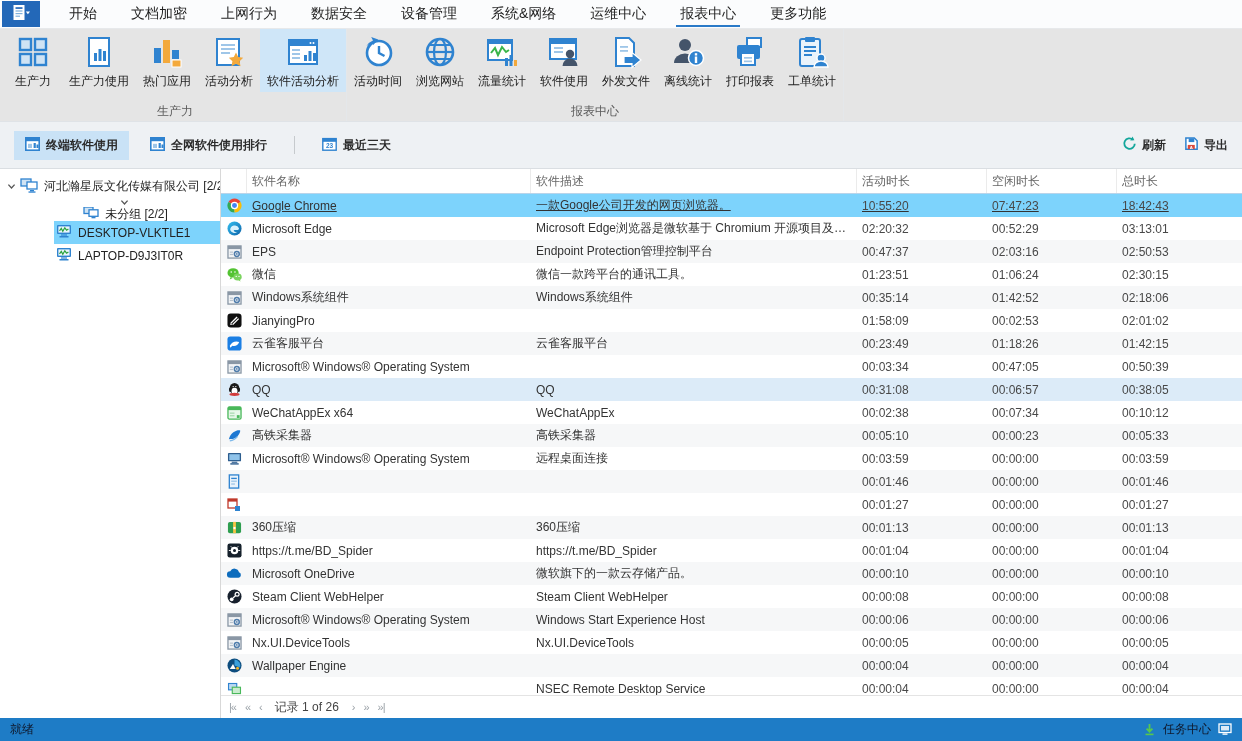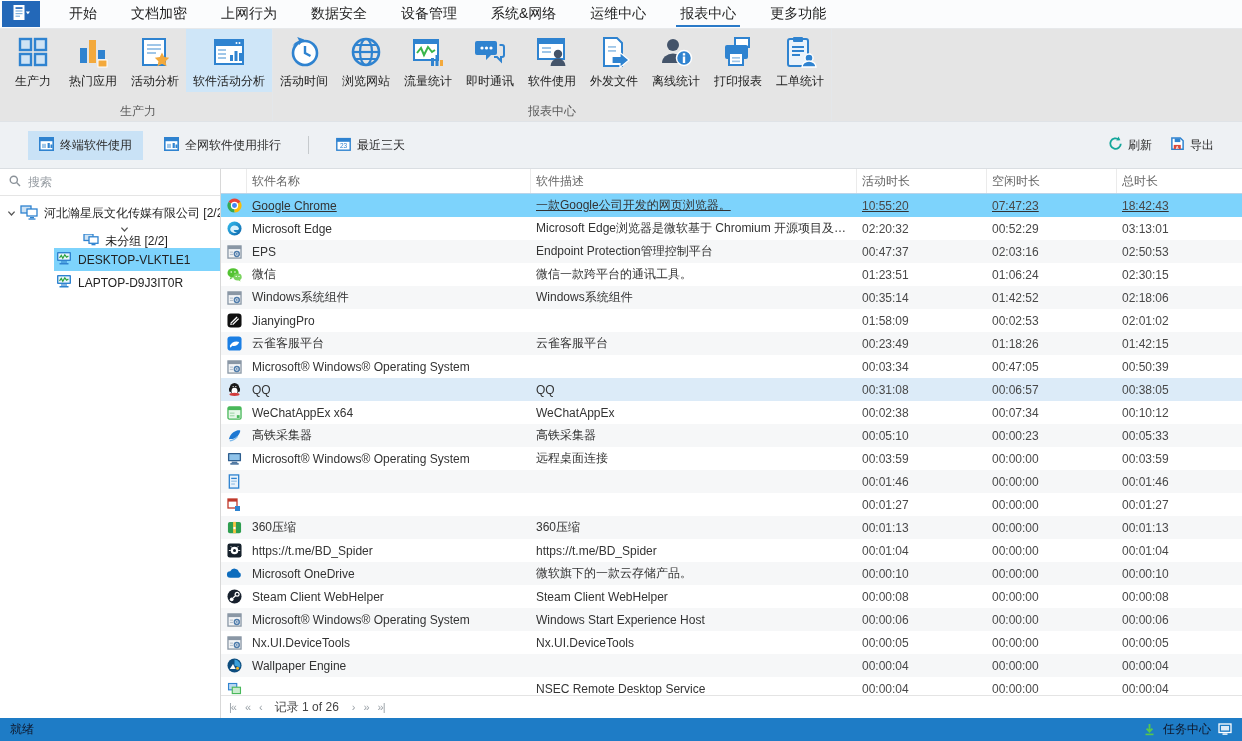--- a/index.html
+++ b/index.html
@@ -17,21 +17,21 @@
   .ribbon{height:92px;background:#e5e5e5;border-bottom:1px solid #dfe3e7;display:flex;align-items:stretch;padding-left:4px;flex:none;}
   .ribbon-group{display:flex;flex-direction:column;border-right:1px solid #e4e7ea;}
   .rg-buttons{display:flex;flex:1;align-items:flex-start;}
   .rg-label{height:18px;text-align:center;color:#5a5a5a;font-size:12px;line-height:16px;}
   .ribbon-btn{display:flex;flex-direction:column;align-items:center;padding:6px 7px 2px;cursor:pointer;min-width:44px;}
   .ribbon-btn .ric{width:34px;height:34px;display:flex;align-items:center;justify-content:center;}
   .ribbon-btn .rlabel{margin-top:4px;font-size:12px;color:#222;white-space:nowrap;}
   .ribbon-btn.selected{background:#cfe6f8;}
 
   
-  .tabstrip{height:46px;background:#eef1f4;border-bottom:1px solid #dadee2;display:flex;align-items:center;padding:0 28px;flex:none;}
+  .tabstrip{height:46px;background:#eef1f4;border-bottom:1px solid #dadee2;display:flex;align-items:center;padding:0 14px;flex:none;font-weight:bold;}
   .tabs{display:flex;align-items:center;gap:10px;}
   .tab{display:flex;align-items:center;gap:6px;padding:6px 11px;cursor:pointer;color:#2b2b2b;white-space:nowrap;}
   .tab.selected{background:#c9e2f6;}
   .vsep{width:1px;height:18px;background:#c6cacd;margin:0 16px;}
   .tab-actions{margin-left:auto;display:flex;align-items:flex-end;gap:18px;}
   .tab-action{display:flex;align-items:center;gap:5px;cursor:pointer;color:#2b2b2b;}
 
   
   .content{flex:1;display:flex;min-height:0;}
   .sidebar{width:220px;flex:none;border-right:1px solid #d8d8d8;display:flex;flex-direction:column;background:#fff;}
@@ -107,20 +107,31 @@
                   <rect x="4" y="19" width="11" height="11"></rect>
                   <rect x="19" y="19" width="11" height="11"></rect>
                 </g>
               </svg>
             </span>
             <span class="rlabel">生产力</span>
           </div>
           <div class="ribbon-btn">
             <span class="ric">
               <svg width="34" height="34" viewBox="0 0 34 34">
+                <rect x="7" y="3" width="20" height="28" fill="#fff" stroke="#2f83d0" stroke-width="2"></rect>
+                <rect x="12" y="18" width="3" height="8" fill="#2f83d0"></rect>
+                <rect x="16.5" y="14" width="3" height="12" fill="#2f83d0"></rect>
+                <rect x="21" y="16" width="3" height="10" fill="#2f83d0"></rect>
+              </svg>
+            </span>
+            <span class="rlabel">生产力使用</span>
+          </div>
+          <div class="ribbon-btn">
+            <span class="ric">
+              <svg width="34" height="34" viewBox="0 0 34 34">
                 <rect x="4" y="13" width="7" height="15" fill="#2f83d0"></rect>
                 <rect x="13" y="5" width="7" height="23" fill="#f3a93c"></rect>
                 <rect x="22" y="15" width="7" height="9" fill="#2f83d0"></rect>
                 <rect x="22" y="25" width="9" height="7" fill="#f3a93c" stroke="#fff" stroke-width="1"></rect>
               </svg>
             </span>
             <span class="rlabel">热门应用</span>
           </div>
           <div class="ribbon-btn">
             <span class="ric">
@@ -182,32 +193,20 @@
               <svg width="34" height="34" viewBox="0 0 34 34">
                 <rect x="3" y="5" width="24" height="20" fill="#fff" stroke="#2f83d0" stroke-width="2"></rect>
                 <rect x="3" y="5" width="24" height="4" fill="#2f83d0"></rect>
                 <polyline points="6,18 10,13 13,20 17,12 21,17 24,15" fill="none" stroke="#39b54a" stroke-width="2"></polyline>
                 <rect x="20" y="23" width="3" height="8" fill="#2f83d0"></rect>
                 <rect x="24.5" y="20" width="3" height="11" fill="#2f83d0"></rect>
                 <rect x="29" y="25" width="3" height="6" fill="#f3a93c"></rect>
               </svg>
             </span>
             <span class="rlabel">流量统计</span>
-          </div>
-          <div class="ribbon-btn">
-            <span class="ric">
-              <svg width="34" height="34" viewBox="0 0 34 34">
-                <path d="M4 6 h18 a2 2 0 0 1 2 2 v10 a2 2 0 0 1 -2 2 h-4 l-5 5 v-5 h-9 a2 2 0 0 1 -2 -2 v-10 a2 2 0 0 1 2 -2z" fill="#2f83d0"></path>
-                <circle cx="9" cy="13" r="1.6" fill="#fff"></circle>
-                <circle cx="13.5" cy="13" r="1.6" fill="#fff"></circle>
-                <circle cx="18" cy="13" r="1.6" fill="#fff"></circle>
-                <path d="M26.5 10 h2.5 a2 2 0 0 1 2 2 v8 a2 2 0 0 1 -2 2 h-1 v4 l-4 -4 h-3" fill="none" stroke="#2f83d0" stroke-width="2"></path>
-              </svg>
-            </span>
-            <span class="rlabel">即时通讯</span>
           </div>
           <div class="ribbon-btn">
             <span class="ric">
               <svg width="34" height="34" viewBox="0 0 34 34">
                 <rect x="3" y="4" width="26" height="20" fill="#fff" stroke="#2f83d0" stroke-width="2"></rect>
                 <rect x="3" y="4" width="26" height="5" fill="#2f83d0"></rect>
                 <rect x="7" y="12" width="9" height="2" fill="#9fc6e8"></rect>
                 <rect x="7" y="16" width="9" height="2" fill="#9fc6e8"></rect>
                 <circle cx="23" cy="19" r="4.2" fill="#44546a"></circle>
                 <path d="M15.5 31 a7.5 7.5 0 0 1 15 0z" fill="#44546a"></path>
@@ -316,27 +315,20 @@
               <path d="M4 14 v-4.5 h7.5 V14z" fill="#d94a3d"></path>
               <text x="7.7" y="13.4" font-size="4.6" text-anchor="middle" fill="#fff" font-family="sans-serif">A</text>
             </svg></span>
           <span>导出</span>
         </div>
       </div>
   </div>
 
   <div class="content">
     <aside class="sidebar">
-      <div class="search">
-        <span id="search-icon"><svg width="12" height="12" viewBox="0 0 12 12">
-              <circle cx="4.8" cy="4.8" r="3.6" fill="none" stroke="#8b9299" stroke-width="1.4"></circle>
-              <line x1="7.6" y1="7.6" x2="11" y2="11" stroke="#8b9299" stroke-width="1.4"></line>
-            </svg></span>
-        <span>搜索</span>
-      </div>
       <div class="tree" id="tree">
           <div class="tree-item" style="padding-left: 4px;">
             <span class="tree-arrow">
               <svg width="9" height="9" viewBox="0 0 9 9">
                 <path d="M1.4 2.6 L4.5 6 L7.6 2.6" fill="none" stroke="#555" stroke-width="1.3"></path>
               </svg>
             </span>
             <span class="tree-inner">
               <span><svg width="18" height="15" viewBox="0 0 18 15">
                   <rect x="1" y="1" width="10" height="7" fill="#cfe3f4" stroke="#2f83d0" stroke-width="1.3"></rect>

